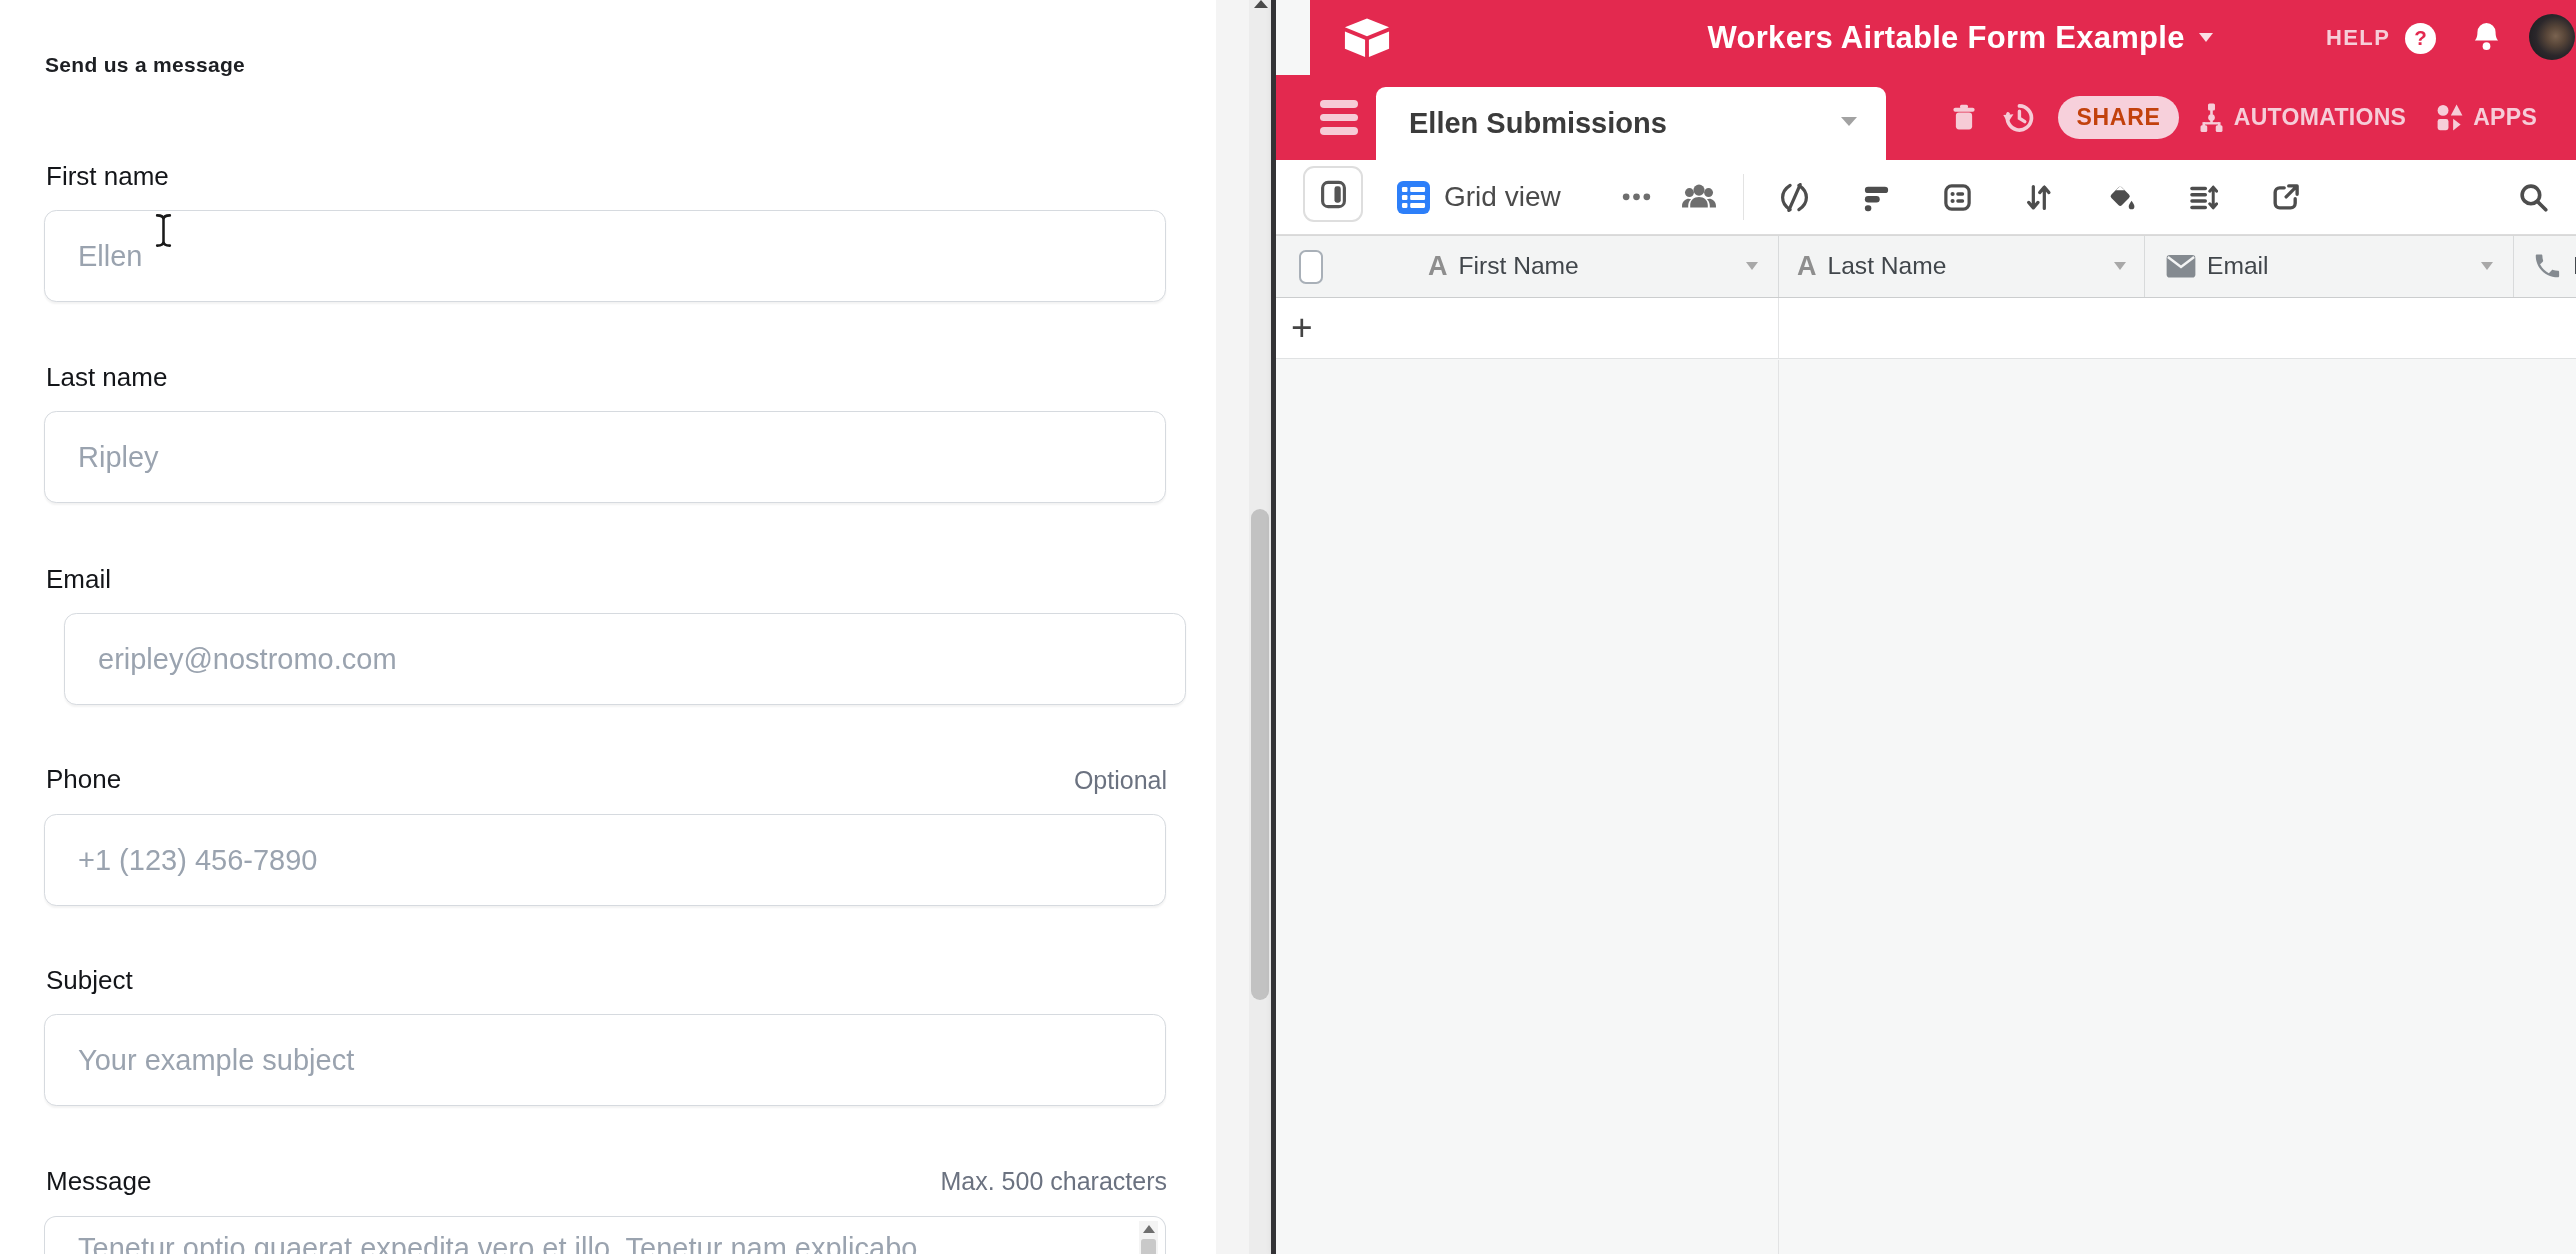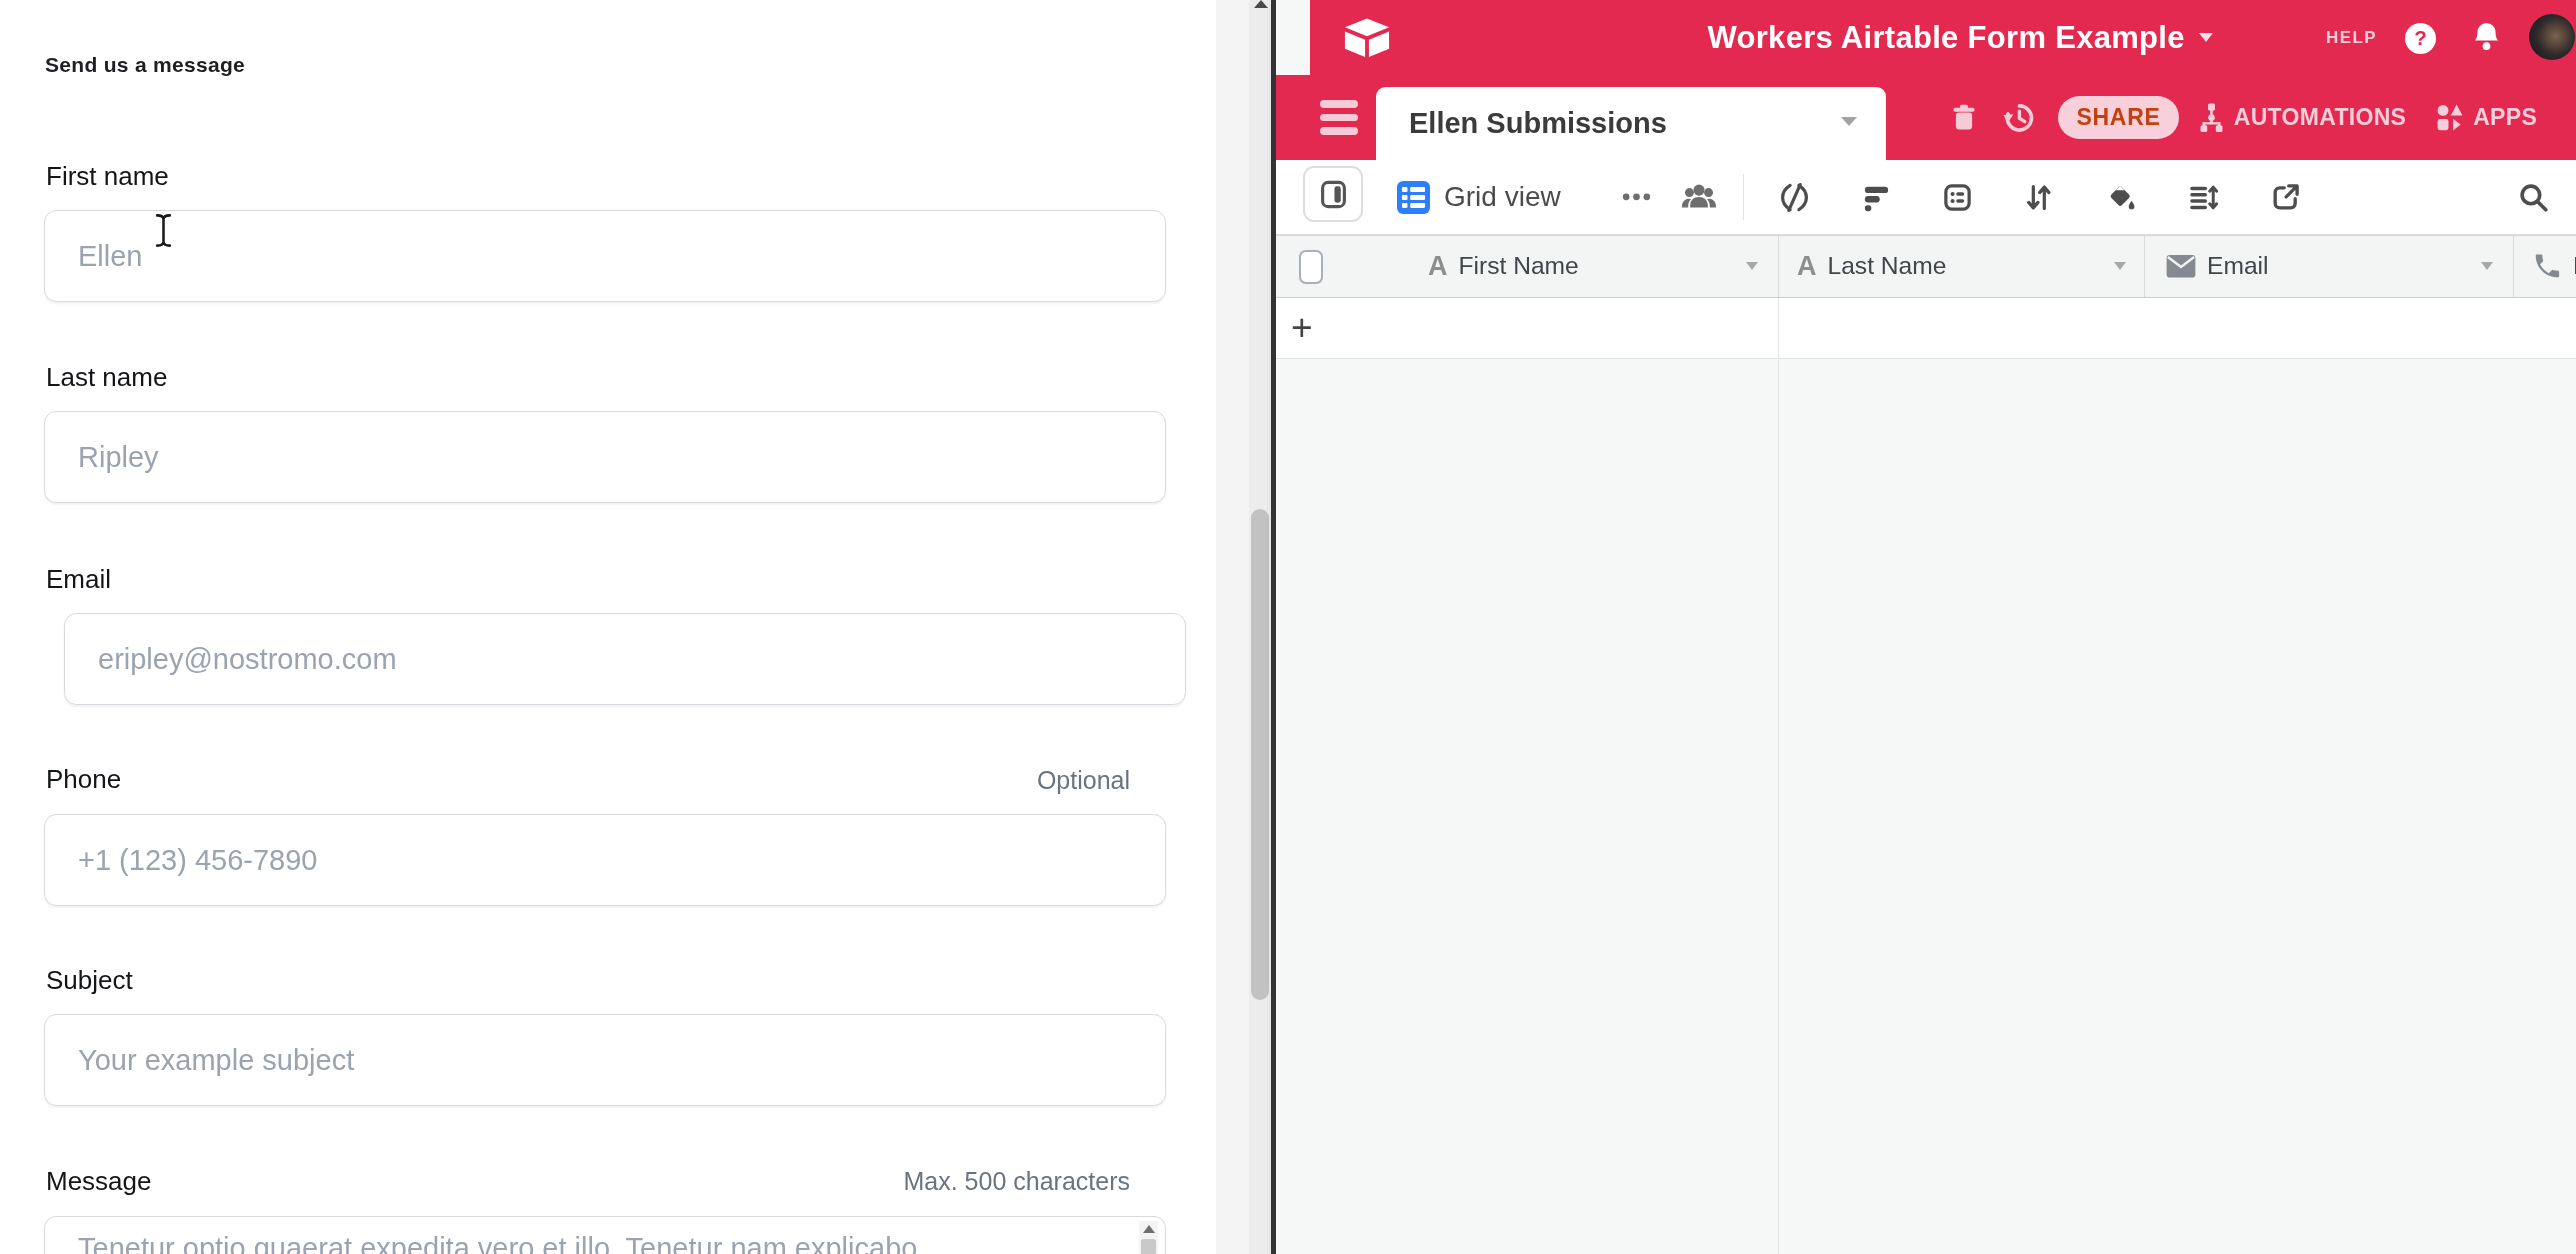--- a/index.html
+++ b/index.html
@@ -4,21 +4,21 @@
 <style>
   * { margin:0; padding:0; box-sizing:border-box; }
   html,body { background:#fff; }
   body { font-family:"Liberation Sans", sans-serif; }
   #screen { position:relative; width:2576px; height:1255px; overflow:hidden; background:#fff; }
 
   
   .form-pane { position:absolute; left:0; top:0; width:1216px; height:1255px; background:#fff; overflow:hidden; }
   .form-title { position:absolute; left:45px; top:53px; font-size:21px; font-weight:700; color:#1d1f23; letter-spacing:0.3px; }
   .flabel { position:absolute; left:46px; font-size:26px; font-weight:500; color:#131519; }
-  .fhint  { position:absolute; left:646px; width:484px; text-align:right; font-size:25px; font-weight:400; color:#6b7280; }
+  .fhint  { position:absolute; left:683px; width:484px; text-align:right; font-size:25px; font-weight:400; color:#6b7280; }
   .tinput { position:absolute; left:44px; width:1122px; height:92px; background:#fff;
             border:1.4px solid #d6dadf; border-radius:12.3px; padding:17px 33px;
             font-family:"Liberation Sans", sans-serif; font-size:29px; color:#222;
             box-shadow:0 1.4px 2px rgba(0,0,0,0.05); outline:none; }
   .tinput::placeholder { color:#9aa3af; opacity:1; }
   .message-box { position:absolute; left:44px; top:1216px; width:1122px; height:39px; background:#fff;
                  border:1.4px solid #d6dadf; border-bottom:none; border-radius:12.3px 12.3px 0 0; overflow:hidden; }
   .message-placeholder { position:absolute; left:33px; top:15px; font-size:29px; color:#9aa3af; white-space:nowrap; }
   .ta-scrollbar { position:absolute; right:6.8px; top:4.1px; width:19px; height:33px; background:#f4f4f4; }
   .ta-up { position:absolute; left:3.4px; top:4.1px; width:0; height:0;
@@ -35,21 +35,21 @@
   .window-divider { position:absolute; left:1271px; top:0; width:5.5px; height:1255px; background:#333336;
            box-shadow:4.1px 0 9.6px rgba(0,0,0,0.18); }
 
   
   .at-pane { position:absolute; left:1276px; top:0; width:1300px; height:1255px; background:#f6f7f7; overflow:hidden; }
   .at-topbar { position:absolute; left:0; top:0; width:100%; height:75px; background:#e3294f;margin-left:34px; }
   .at-title-wrap { position:absolute; left:0; top:0; width:100%; height:75px; display:flex; align-items:center; justify-content:center; gap:13.7px; }
   .at-title { font-size:31px; font-weight:700; color:#fff; letter-spacing:0.3px; }
   .caret { width:0; height:0; border-left:7.5px solid transparent; border-right:7.5px solid transparent; border-top:9px solid rgba(255,255,255,0.85); }
   .at-help { position:absolute; left:1016px; top:0; height:75px; display:flex; align-items:center;
-             font-size:17px; font-weight:600; letter-spacing:1.4px; color:#f6cdd8;text-align:right; }
+             font-size:22px; font-weight:600; letter-spacing:1.4px; color:#f6cdd8;text-align:right; }
   .help-circle { position:absolute; left:1095px; top:22.5px; width:31px; height:31px; background:#fff; border-radius:50%;
              display:flex; align-items:center; justify-content:center; font-size:20.5px; font-weight:700; color:#e3294f; }
   .bell { position:absolute; left:1160px; top:21px; }
   .avatar { position:absolute; left:1219px; top:14.3px; width:46px; height:46px; border-radius:50%;
             background:radial-gradient(circle at 58% 48%, #7a6350 0%, #584639 26%, #2b272b 55%, #17161a 100%); }
 
   .at-tabbar { position:absolute; left:0; top:75px; width:100%; height:85px; background:#e3294f; }
   .hamburger { position:absolute; left:44px; top:25px; width:38px; }
   .hamburger div { height:7.5px; background:#f6cbd6; border-radius:4.1px; margin-bottom:6.1px; }
   .table-tab { position:absolute; left:100px; top:12.3px; width:510px; height:73px; background:#fff; border-radius:9.6px 9.6px 0 0; }

